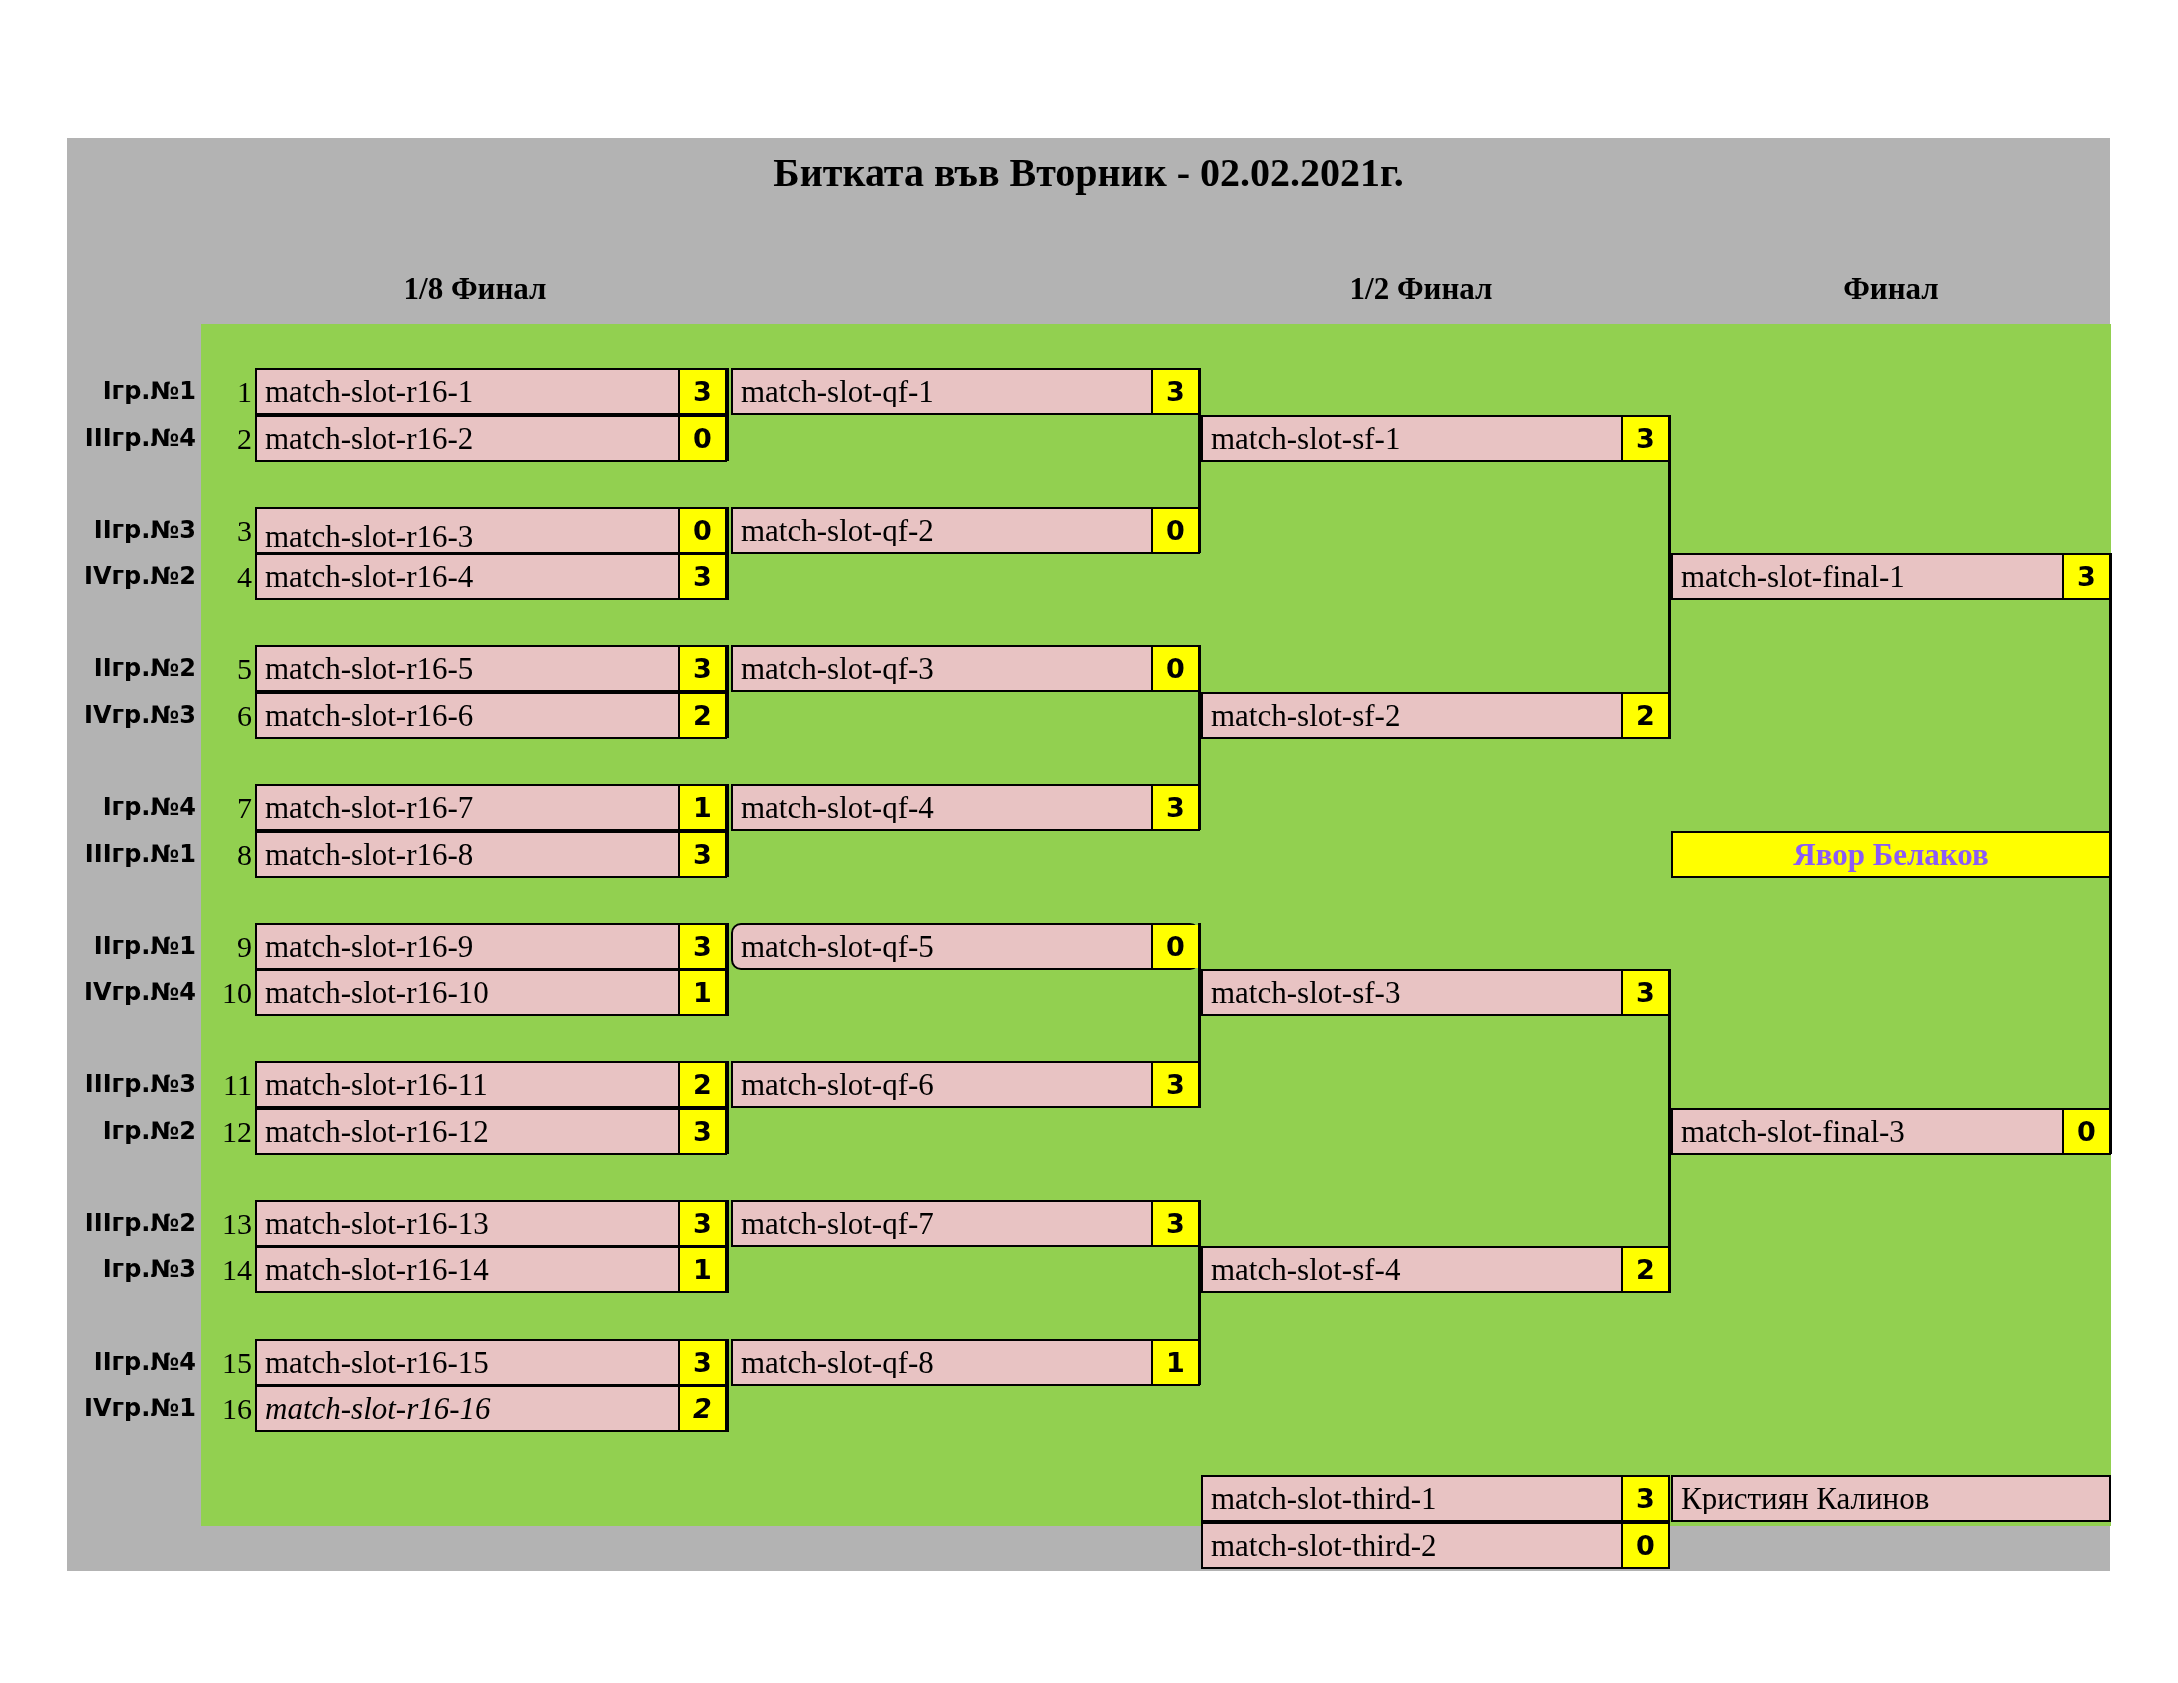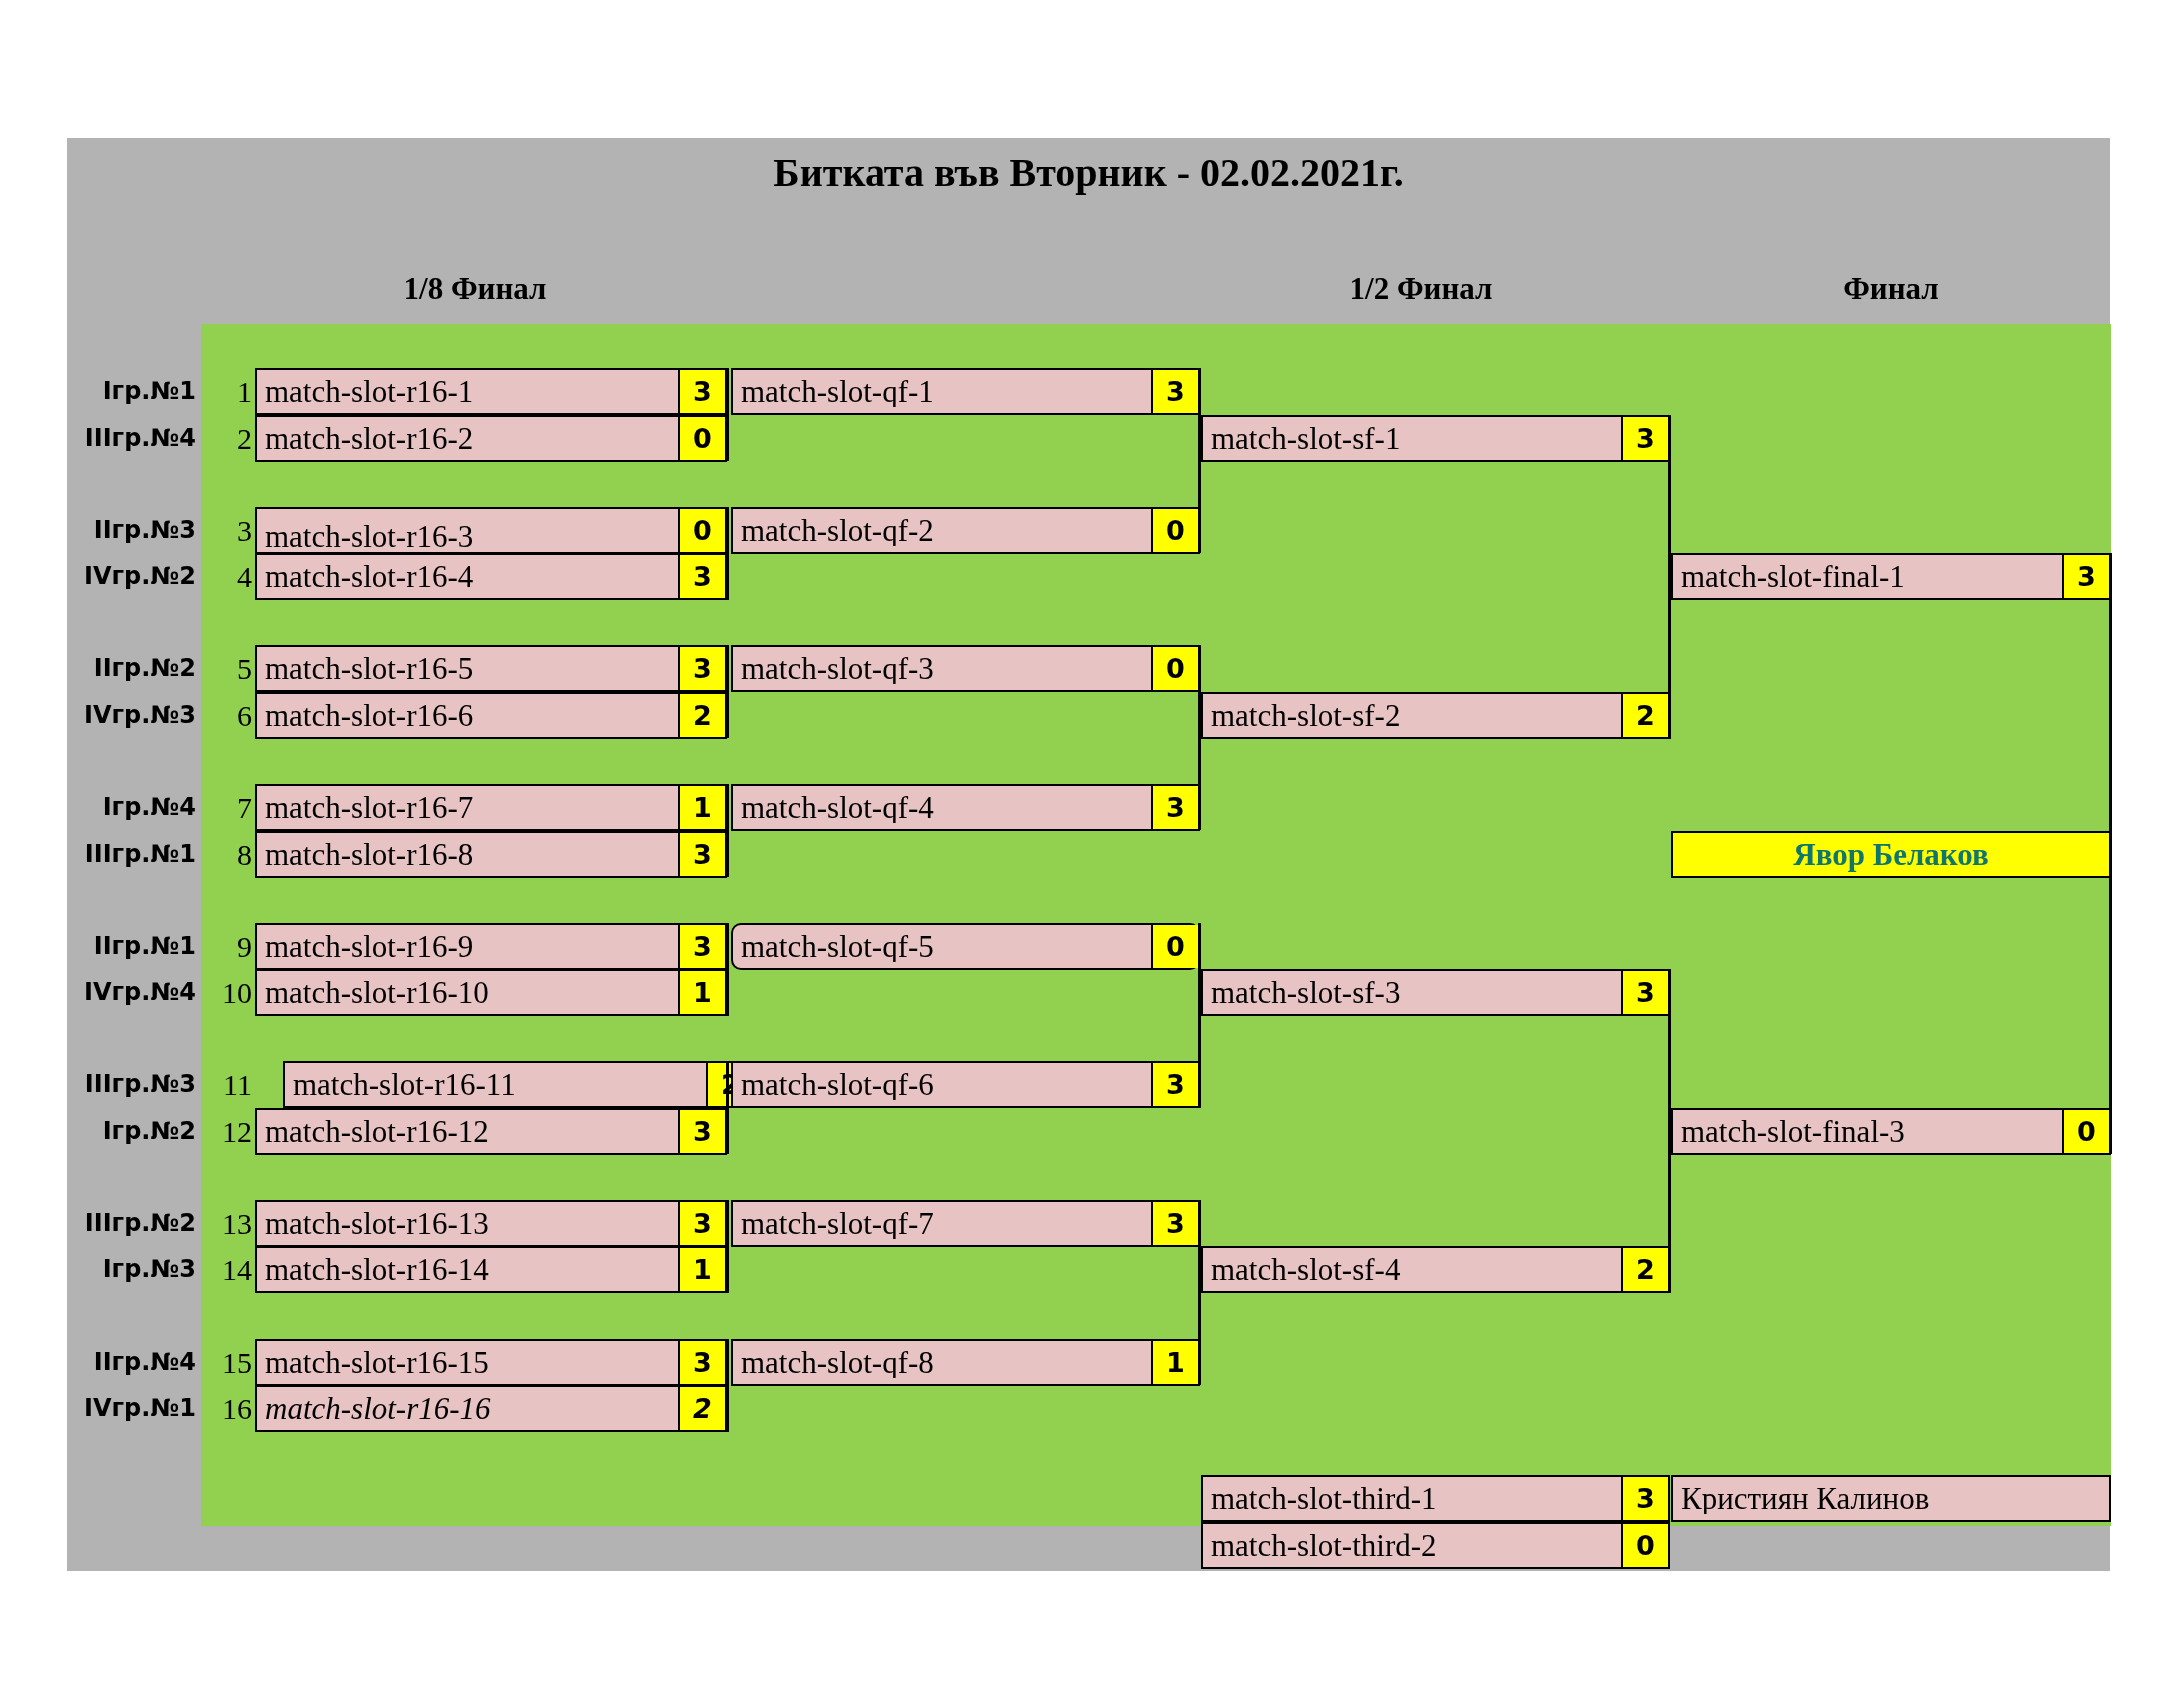--- a/index.html
+++ b/index.html
@@ -58,21 +58,21 @@
     background:#ffff00;border-left:2px solid #000;
     display:flex;align-items:center;justify-content:center;
     font-family:"DejaVu Sans",sans-serif;
     font-size:27px;font-weight:bold;color:#000;
   }
 
   .champion{
     position:absolute;height:47px;box-sizing:border-box;
     border:2px solid #000;background:#ffff00;
     display:flex;align-items:center;justify-content:center;
-    font-size:31px;font-weight:bold;color:#0f766e;
+    font-size:31px;font-weight:bold;color:#8b5cf6;
   }
 
   .conn{position:absolute;background:#000;}
 </style>
 </head>
 <body>
 
 <div id="root">
 
   <div class="gray-panel"></div>
@@ -140,21 +140,21 @@
         <div class="sc">3</div>
       </div>
       <div class="seed" style="top: 969px;">IVгр.№4</div>
       <div class="idx" style="top: 969px;">10</div>
       <div class="slot" style="left: 255px; top: 969px; width: 472px;">
         <div class="nm">match-slot-r16-10</div>
         <div class="sc">1</div>
       </div>
       <div class="seed" style="top: 1061px;">IIIгр.№3</div>
       <div class="idx" style="top: 1061px;">11</div>
-      <div class="slot" style="left: 255px; top: 1061px; width: 472px; margin-left: 28px;">
+      <div class="slot" style="left: 255px; top: 1061px; width: 472px;">
         <div class="nm">match-slot-r16-11</div>
         <div class="sc">2</div>
       </div>
       <div class="seed" style="top: 1108px;">Iгр.№2</div>
       <div class="idx" style="top: 1108px;">12</div>
       <div class="slot" style="left: 255px; top: 1108px; width: 472px;">
         <div class="nm">match-slot-r16-12</div>
         <div class="sc">3</div>
       </div>
       <div class="seed" style="top: 1200px;">IIIгр.№2</div>

